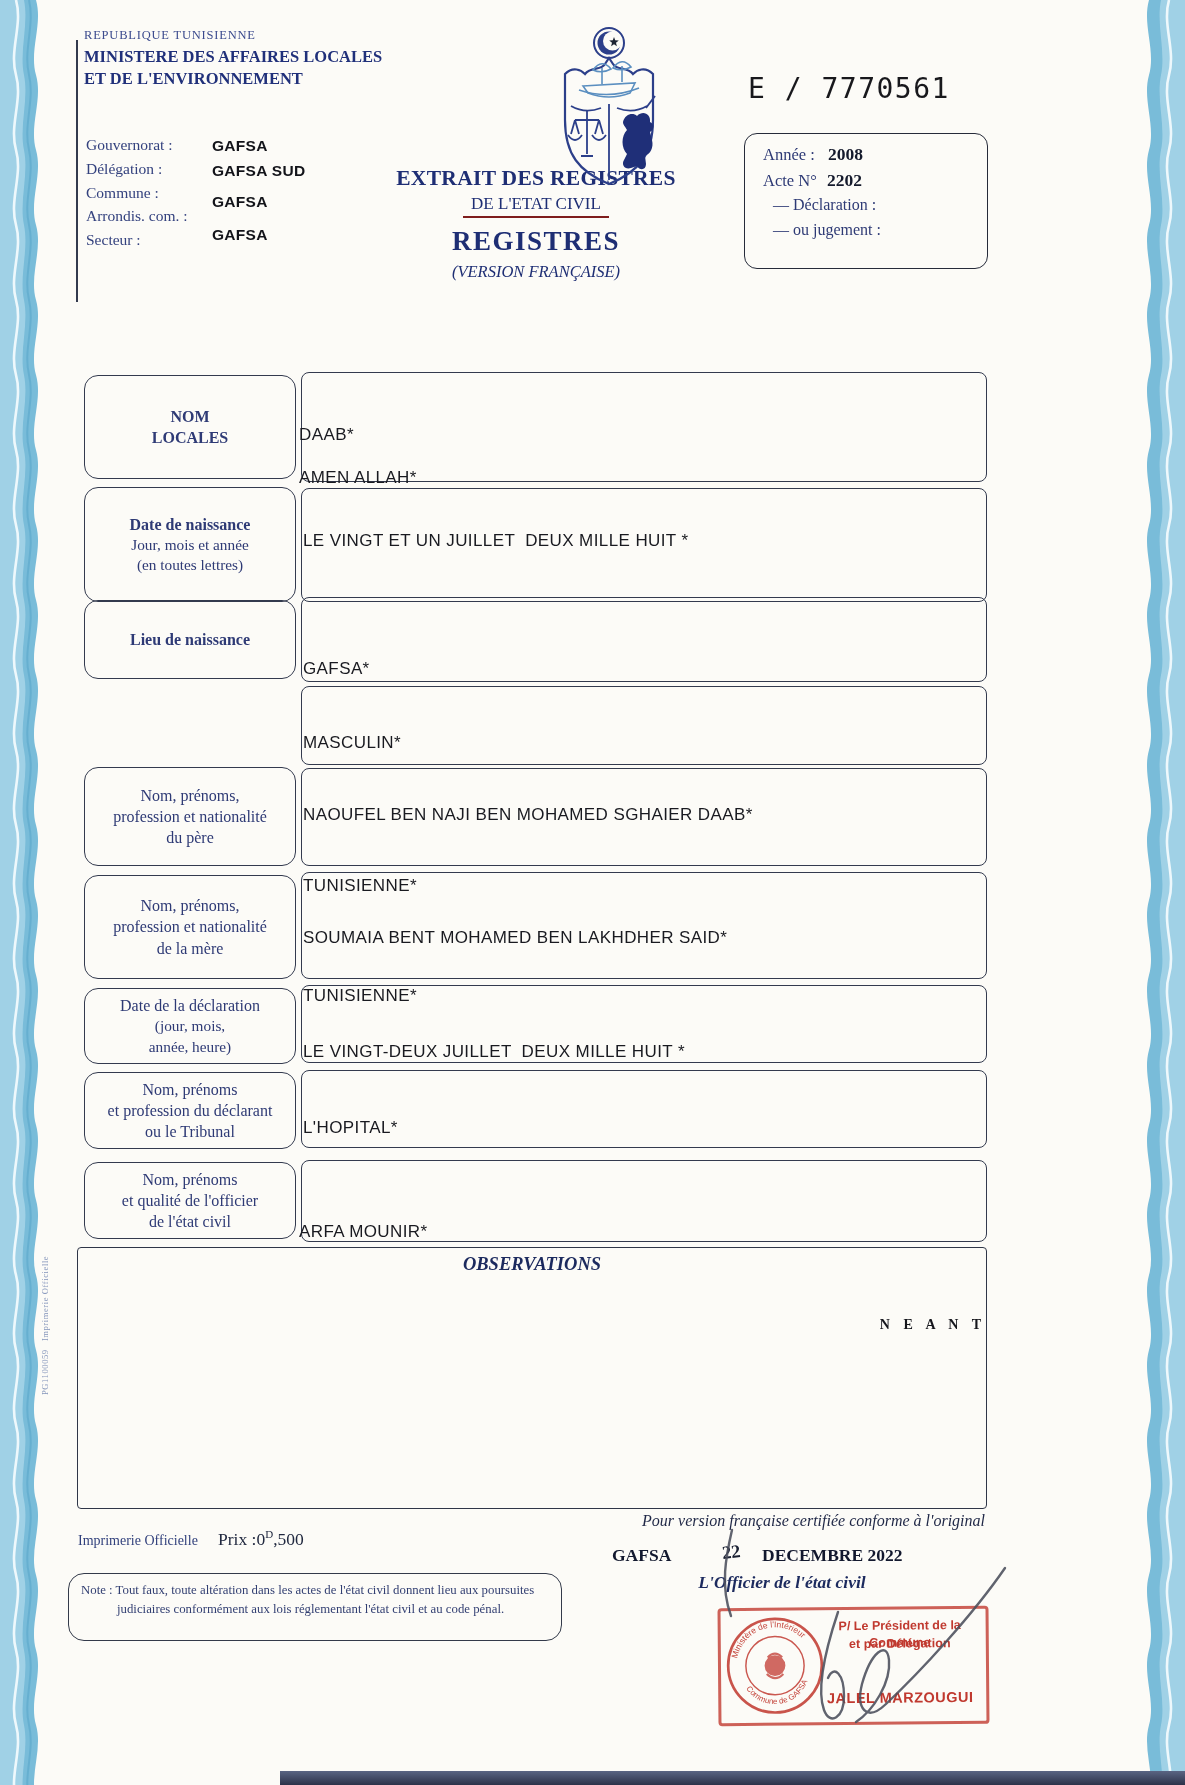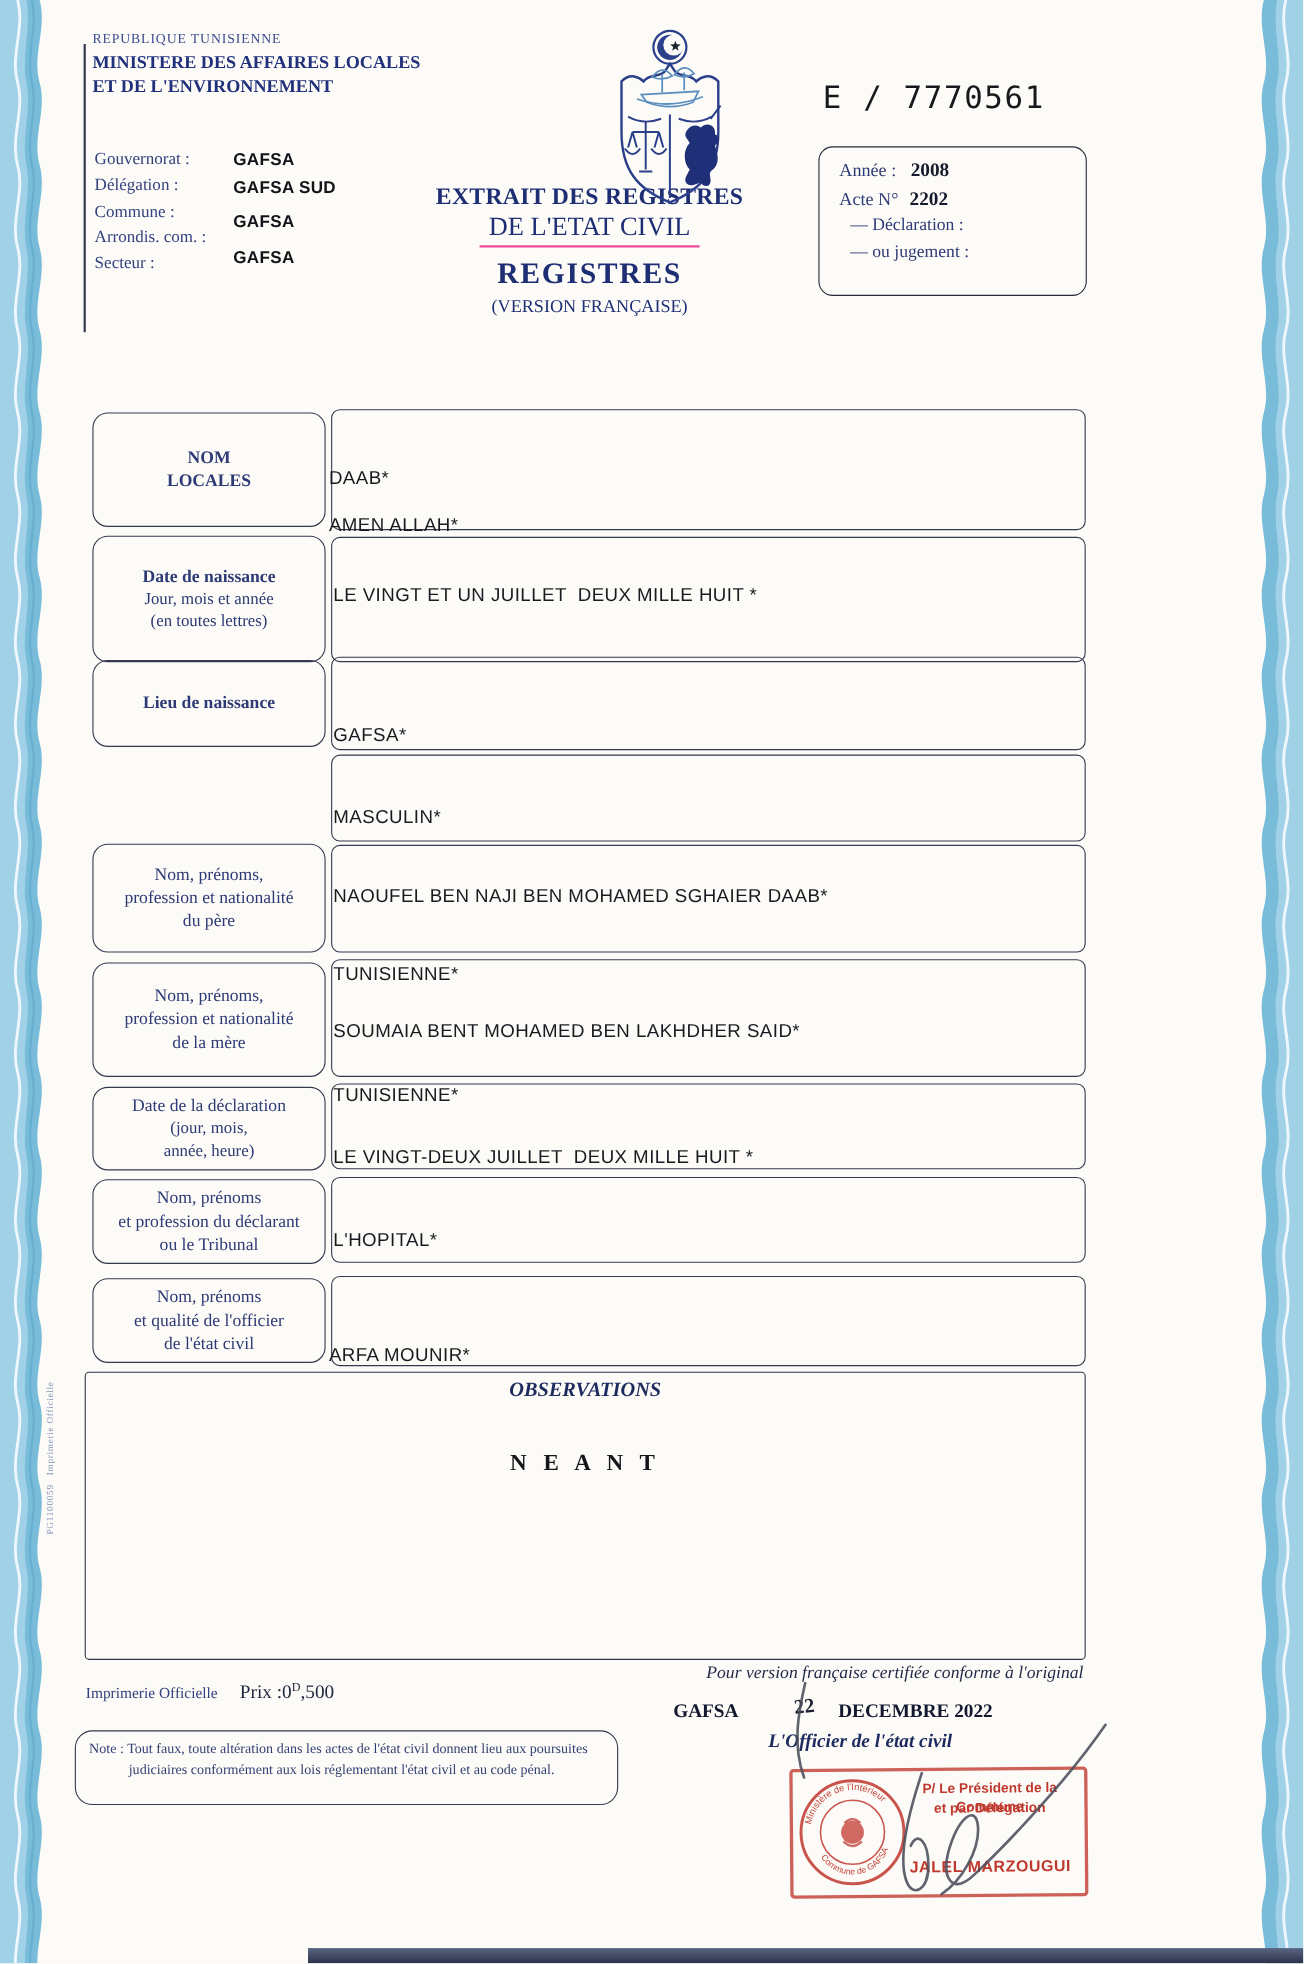--- a/index.html
+++ b/index.html
@@ -79,24 +79,24 @@
       <path d="M24 96 L20 110 M24 96 L28 110 M48 96 L44 110 M48 96 L52 110"></path>
       <path d="M17 111 q7 10 14 0 M41 111 q7 10 14 0"></path>
       <path d="M95 84 L104 72"></path>
     </g>
     <path d="M72 98 C74 90 82 88 86 92 C92 86 100 90 99 98 C104 100 103 106 99 108 L101 116 C103 124 99 130 94 132 L95 140 C95 146 89 147 86 142 L80 144 C74 146 70 141 73 136 L76 130 C70 124 70 112 76 106 C74 102 72 101 72 98 Z" fill="#1f2f78"></path>
   </svg>
 
   <div class="titleblock">
     <div class="b" style="font-size:21.5px;letter-spacing:.3px">EXTRAIT DES REGISTRES</div>
     <div style="margin-top:3px">
-      <span style="font-size:24px;border-bottom:2px solid #ec4899;padding:0 8px 3px">DE L'ETAT CIVIL</span>
+      <span style="font-size:17px;border-bottom:2px solid #7f1d1d;padding:0 8px 3px">DE L'ETAT CIVIL</span>
     </div>
     <div class="b" style="font-size:27px;letter-spacing:1.5px;margin-top:12px">REGISTRES</div>
-    <div style="font-size:16.5px;margin-top:5px">(VERSION FRANÇAISE)</div>
+    <div style="font-style:italic;font-size:16.5px;margin-top:5px">(VERSION FRANÇAISE)</div>
   </div>
 
   <div class="abs" style="left:748px;top:72px;font-family:'DejaVu Sans Mono',monospace;font-size:28px;
        color:#18181c;letter-spacing:1.5px;z-index:6">E / 7770561</div>
 
   <div class="abs" style="left:744px;top:133px;width:244px;height:136px;border:1.9px solid #262b3a;
        border-radius:13px;z-index:6;padding:10px 0 0 18px;box-sizing:border-box">
     <div style="font-size:16.5px">
       <span class="serifnavy">Année :</span>
       <span class="b" style="color:#151a2c;font-size:17.5px;margin-left:9px">2008</span>
@@ -166,21 +166,21 @@
   <div class="val" style="top:876px">TUNISIENNE*</div>
   <div class="val" style="top:928px">SOUMAIA BENT MOHAMED BEN LAKHDHER SAID*</div>
   <div class="val" style="top:986px">TUNISIENNE*</div>
   <div class="val" style="top:1042px">LE VINGT-DEUX JUILLET  DEUX MILLE HUIT *</div>
   <div class="val" style="top:1118px">L'HOPITAL*</div>
   <div class="val" style="top:1222px;left:299px">ARFA MOUNIR*</div>
 
   <div class="abs" style="left:77px;top:1247px;width:908px;height:260px;border:1.8px solid #2f3648;
        border-radius:4px;z-index:4">
     <div class="b" style="text-align:center;margin-top:6px;font-style:italic;font-size:18.5px;color:#1c2a5e">OBSERVATIONS</div>
-    <div class="b" style="text-align:center;margin-top:42px;font-size:21px;letter-spacing:5px;color:#15161c;white-space:pre">N E A N T</div>
+    <div class="b" style="text-align:right;margin-top:42px;font-size:14px;letter-spacing:5px;color:#15161c;white-space:pre">N E A N T</div>
   </div>
 
   <div class="abs" style="left:40px;top:1395px;transform:rotate(-90deg);transform-origin:0 0;
        font-size:8.5px;color:#8495bb;letter-spacing:.6px;white-space:pre;z-index:6">PG1100059   Imprimerie Officielle</div>
 
   <div class="abs" style="left:78px;top:1533px;font-size:14px;color:#31407c;z-index:6">Imprimerie Officielle</div>
   <div class="abs" style="left:218px;top:1528px;font-size:17.5px;color:#20283f;z-index:6">
     <span>Prix :0</span><sup style="font-size:11px">D</sup><span>,500</span>
   </div>
 

